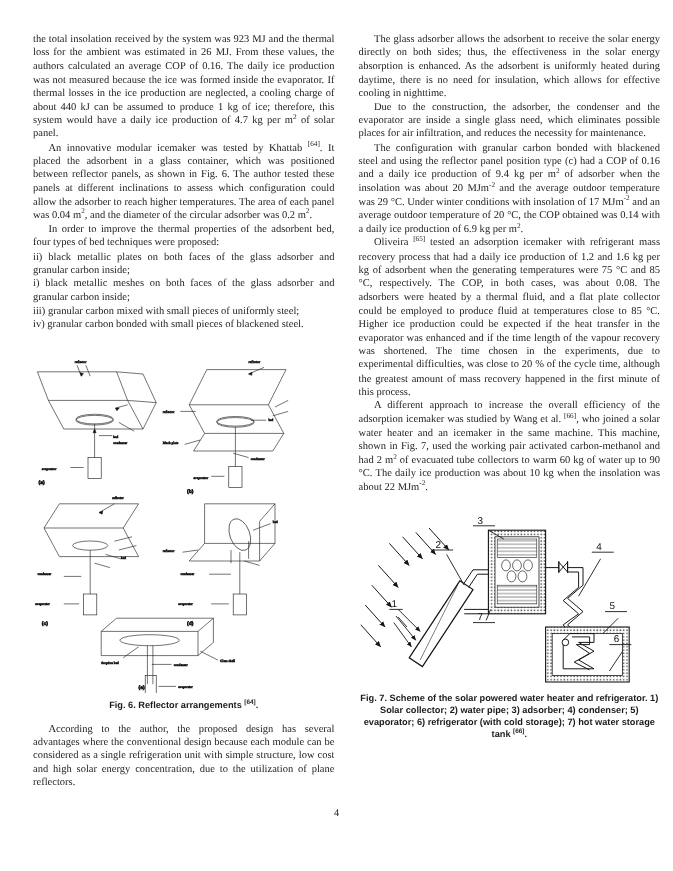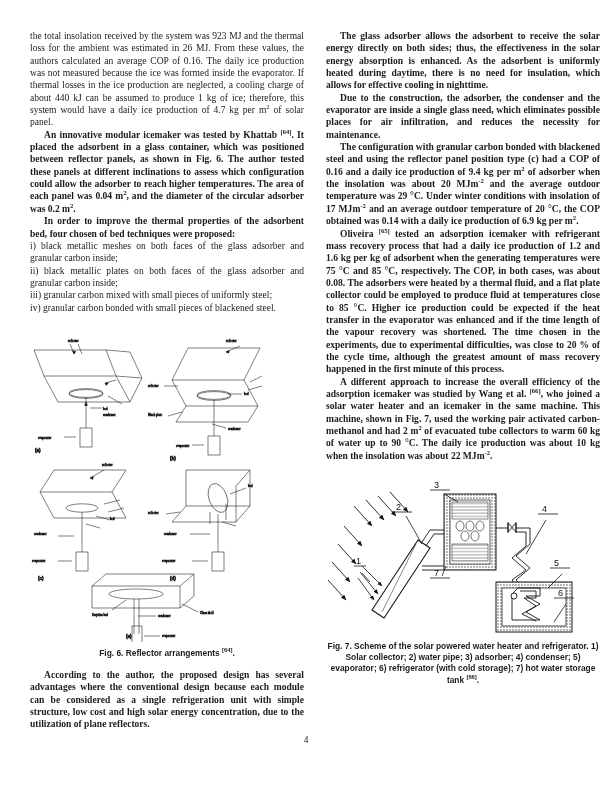--- a/index.html
+++ b/index.html
@@ -23,21 +23,21 @@
   }
   .col{width:274px;}
   p{
     margin:0;
     font-size:9.55px;
     line-height:12.35px;
     text-align:justify;
     text-justify:inter-word;
     hyphens:none;
   }
-  p.ind{text-indent:14px;font-weight:bold;}
+  p.ind{text-indent:14px;}
   p.noind{text-indent:0;}
   sup{font-size:6.6px;vertical-align:super;line-height:0;}
   .cap{
     font-family:"Liberation Sans","DejaVu Sans",sans-serif;
     font-weight:bold;
     font-size:8.4px;
     line-height:11.2px;
     text-align:center;
     margin:0;
   }
@@ -62,23 +62,23 @@
 </head>
 <body>
 
 <div class="page">
   <div class="columns">
 
     <div class="col">
 
       <p class="noind">the total insolation received by the system was 923 MJ and the thermal loss for the ambient was estimated in 26 MJ. From these values, the authors calculated an average COP of 0.16. The daily ice production was not measured because the ice was formed inside the evaporator. If thermal losses in the ice production are neglected, a cooling charge of about 440 kJ can be assumed to produce 1 kg of ice; therefore, this system would have a daily ice production of 4.7 kg per m<sup>2</sup> of solar panel.</p>
       <p class="ind">An innovative modular icemaker was tested by Khattab <sup>[64]</sup>. It placed the adsorbent in a glass container, which was positioned between reflector panels, as shown in Fig. 6. The author tested these panels at different inclinations to assess which configuration could allow the adsorber to reach higher temperatures. The area of each panel was 0.04 m<sup>2</sup>, and the diameter of the circular adsorber was 0.2 m<sup>2</sup>.</p>
-      <p class="ind">In order to improve the thermal properties of the adsorbent bed, four chosen of bed techniques were proposed:</p>
+      <p class="ind">In order to improve the thermal properties of the adsorbent bed, four types of bed techniques were proposed:</p>
+      <p class="noind">ii) black metallic plates on both faces of the glass adsorber and granular carbon inside;</p>
       <p class="noind">i) black metallic meshes on both faces of the glass adsorber and granular carbon inside;</p>
-      <p class="noind">ii) black metallic plates on both faces of the glass adsorber and granular carbon inside;</p>
       <p class="noind">iii) granular carbon mixed with small pieces of uniformly steel;</p>
       <p class="noind">iv) granular carbon bonded with small pieces of blackened steel.</p>
 
       <div class="gap10"></div>
 
       <div class="figwrap">
         <svg width="274" height="318" viewBox="0 0 274 318">
           <g fill="none" stroke="#151515" stroke-width="0.55">
 
             <g>

